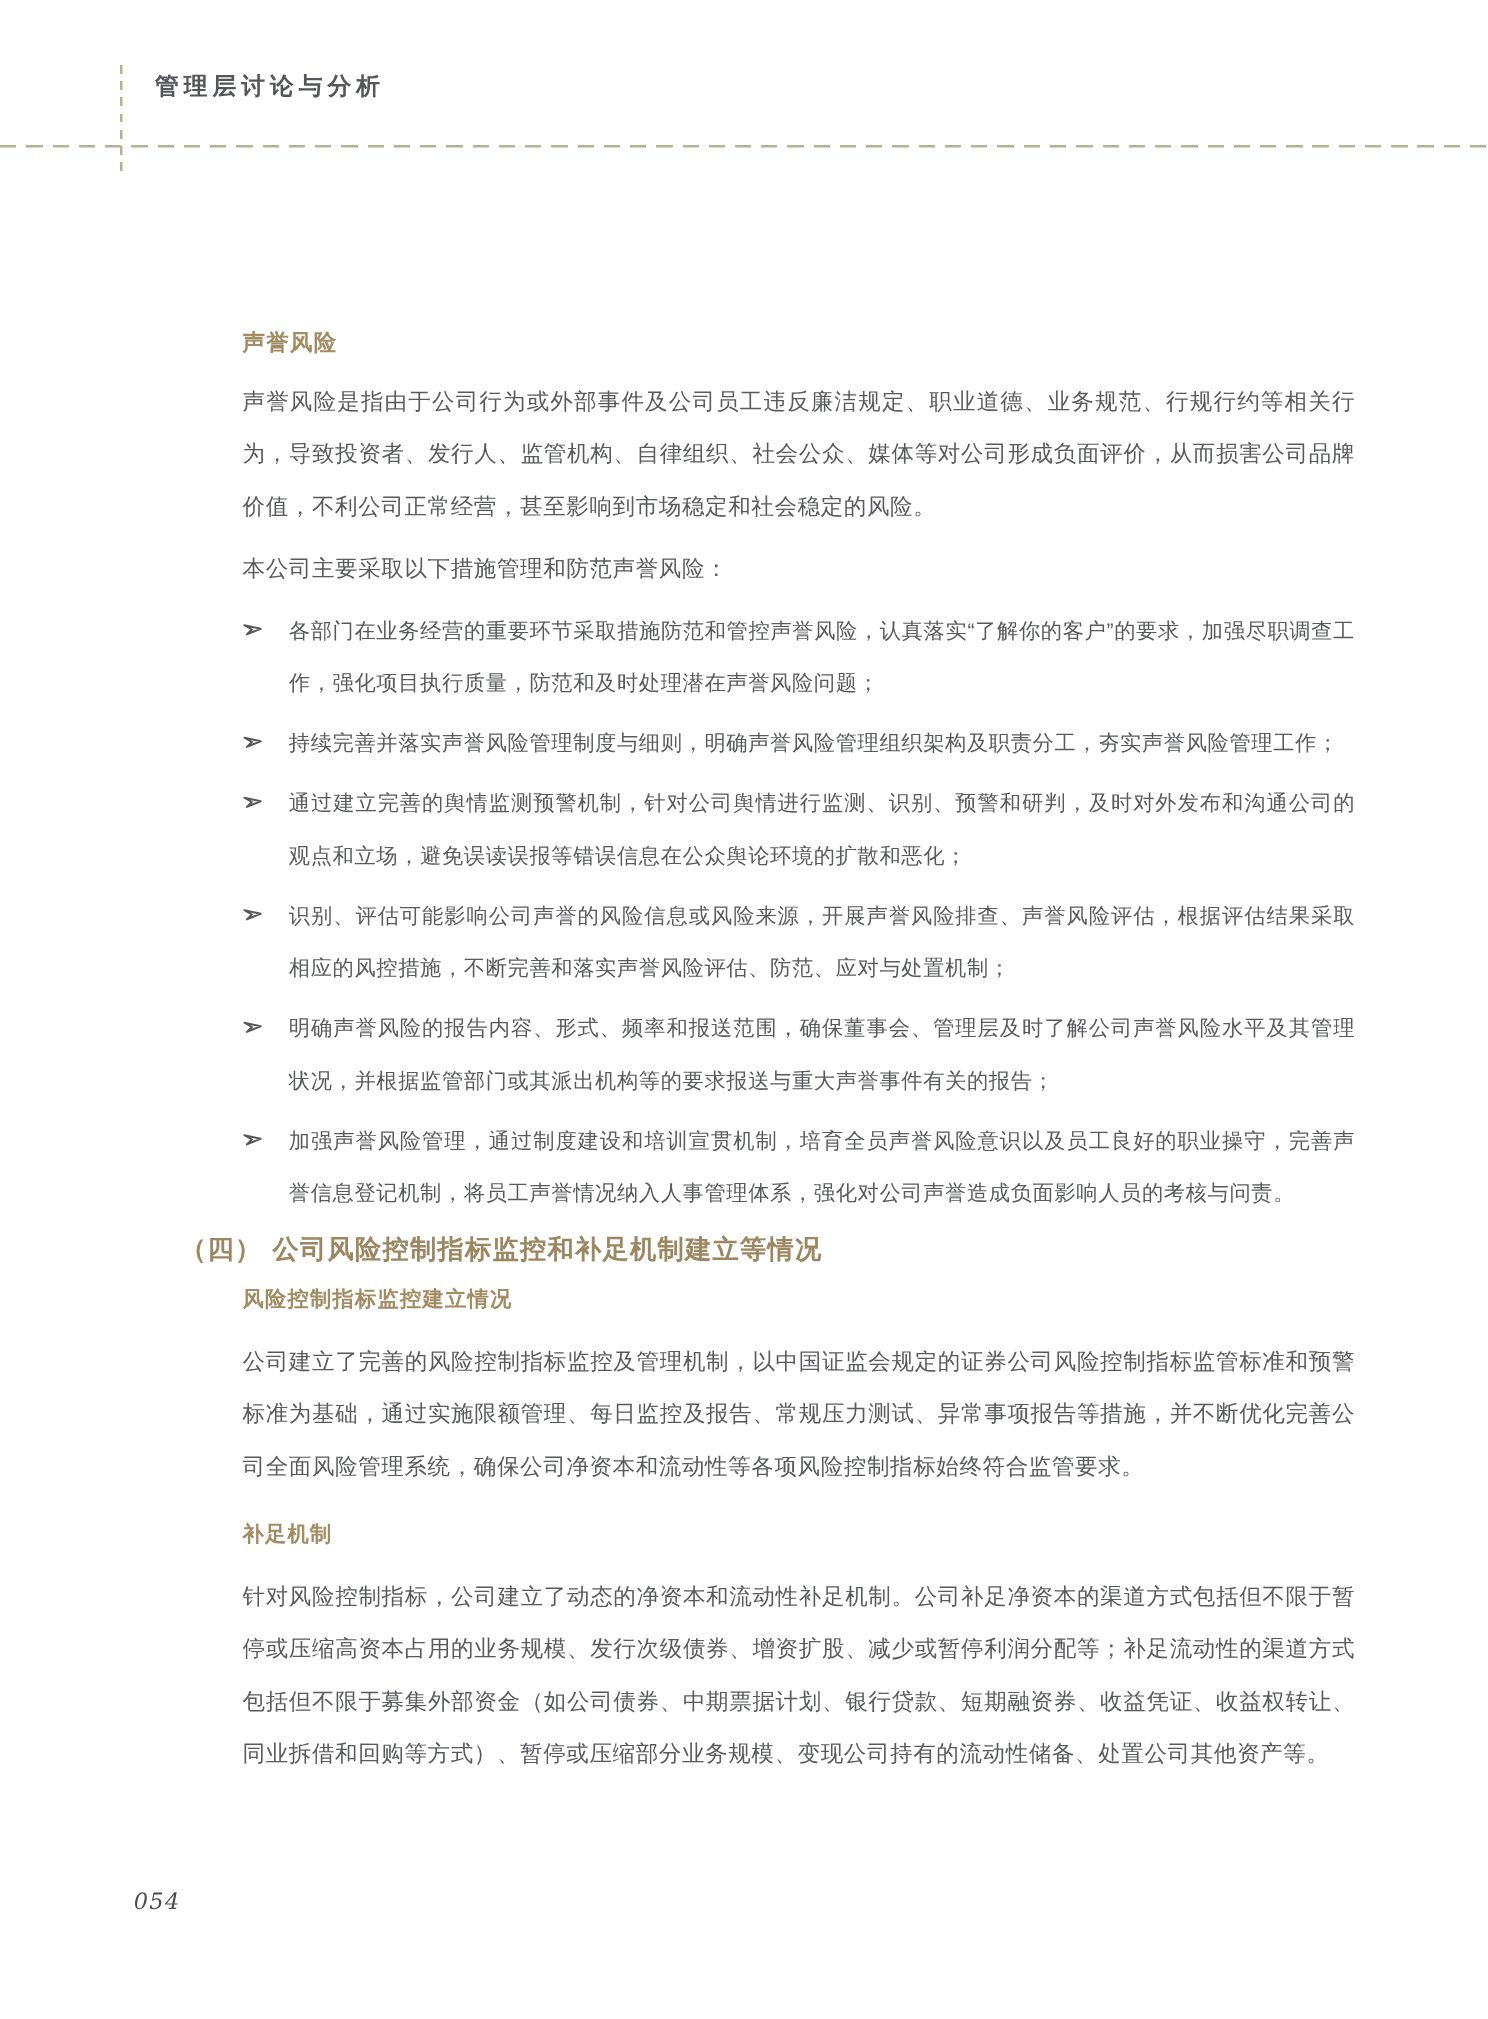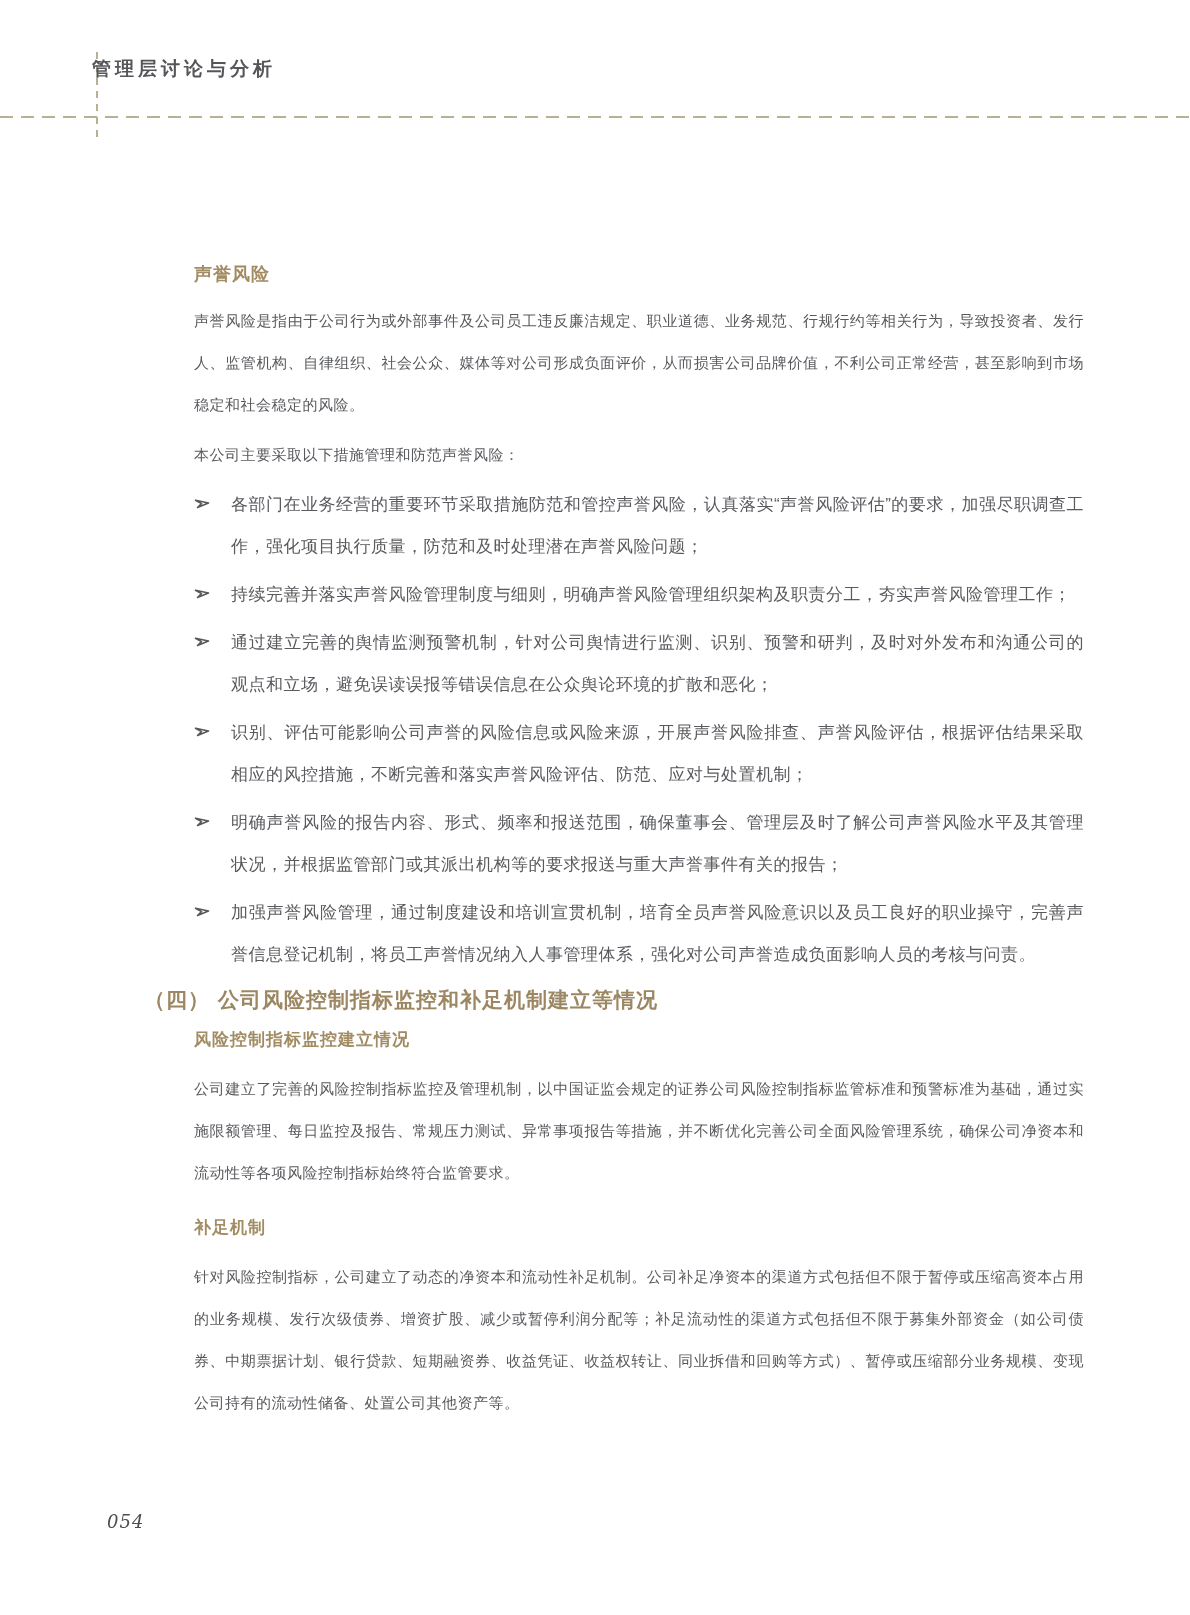--- a/index.html
+++ b/index.html
@@ -16,21 +16,21 @@
     width:1190px;
     height:1615px;
     background:#ffffff;
     font-family:"Liberation Sans","DejaVu Sans",sans-serif;
     color:var(--body_text);
     overflow:hidden;
   }
   
   .hdr-title{
     position:absolute;
-    left:92px; top:56px;
+    left:124px; top:56px;
     font-size:19px;
     font-weight:600;
     letter-spacing:4px;
     color:var(--header_text);
   }
   .hdr-vdash{
     position:absolute;
     left:96px; top:52px;
     width:2px; height:86px;
     background:repeating-linear-gradient(180deg,var(--dash_tan) 0 7px,transparent 7px 13px);
@@ -48,21 +48,21 @@
     width:890px;
   }
   .sub-heading{
     font-size:18px;
     font-weight:bold;
     color:var(--accent_gold);
     margin-bottom:14px;
     letter-spacing:1px;
   }
   .para{
-    font-size:15px;
+    font-size:18px;
     line-height:42px;
     text-align:justify;
     text-justify:inter-ideograph;
     letter-spacing:0.5px;
     margin-bottom:8px;
     font-family:Liberation Serif, serif;
   }
   .para.intro{margin-bottom:8px;}
   
   .bullets{list-style:none;}
@@ -133,21 +133,21 @@
 
     <p class="para intro">本公司主要采取以下措施管理和防范声誉风险：</p>
 
     <ul class="bullets">
       <li class="bullet">
         <span class="bullet-marker">
           <svg width="17" height="14" viewBox="0 0 17 14">
               <path d="M1.5 4.2 L14.5 7 L3.5 11.5 L7.5 7.6 Z" fill="none" stroke="#57585a" stroke-width="1.6" stroke-linejoin="round"></path>
             </svg>
         </span>
-        <span class="bullet-text">各部门在业务经营的重要环节采取措施防范和管控声誉风险，认真落实“声誉风险评估”的要求，加强尽职调查工作，强化项目执行质量，防范和及时处理潜在声誉风险问题；</span>
+        <span class="bullet-text">各部门在业务经营的重要环节采取措施防范和管控声誉风险，认真落实“了解你的客户”的要求，加强尽职调查工作，强化项目执行质量，防范和及时处理潜在声誉风险问题；</span>
       </li>
       <li class="bullet">
         <span class="bullet-marker">
           <svg width="17" height="14" viewBox="0 0 17 14">
               <path d="M1.5 4.2 L14.5 7 L3.5 11.5 L7.5 7.6 Z" fill="none" stroke="#57585a" stroke-width="1.6" stroke-linejoin="round"></path>
             </svg>
         </span>
         <span class="bullet-text">持续完善并落实声誉风险管理制度与细则，明确声誉风险管理组织架构及职责分工，夯实声誉风险管理工作；</span>
       </li>
       <li class="bullet">

